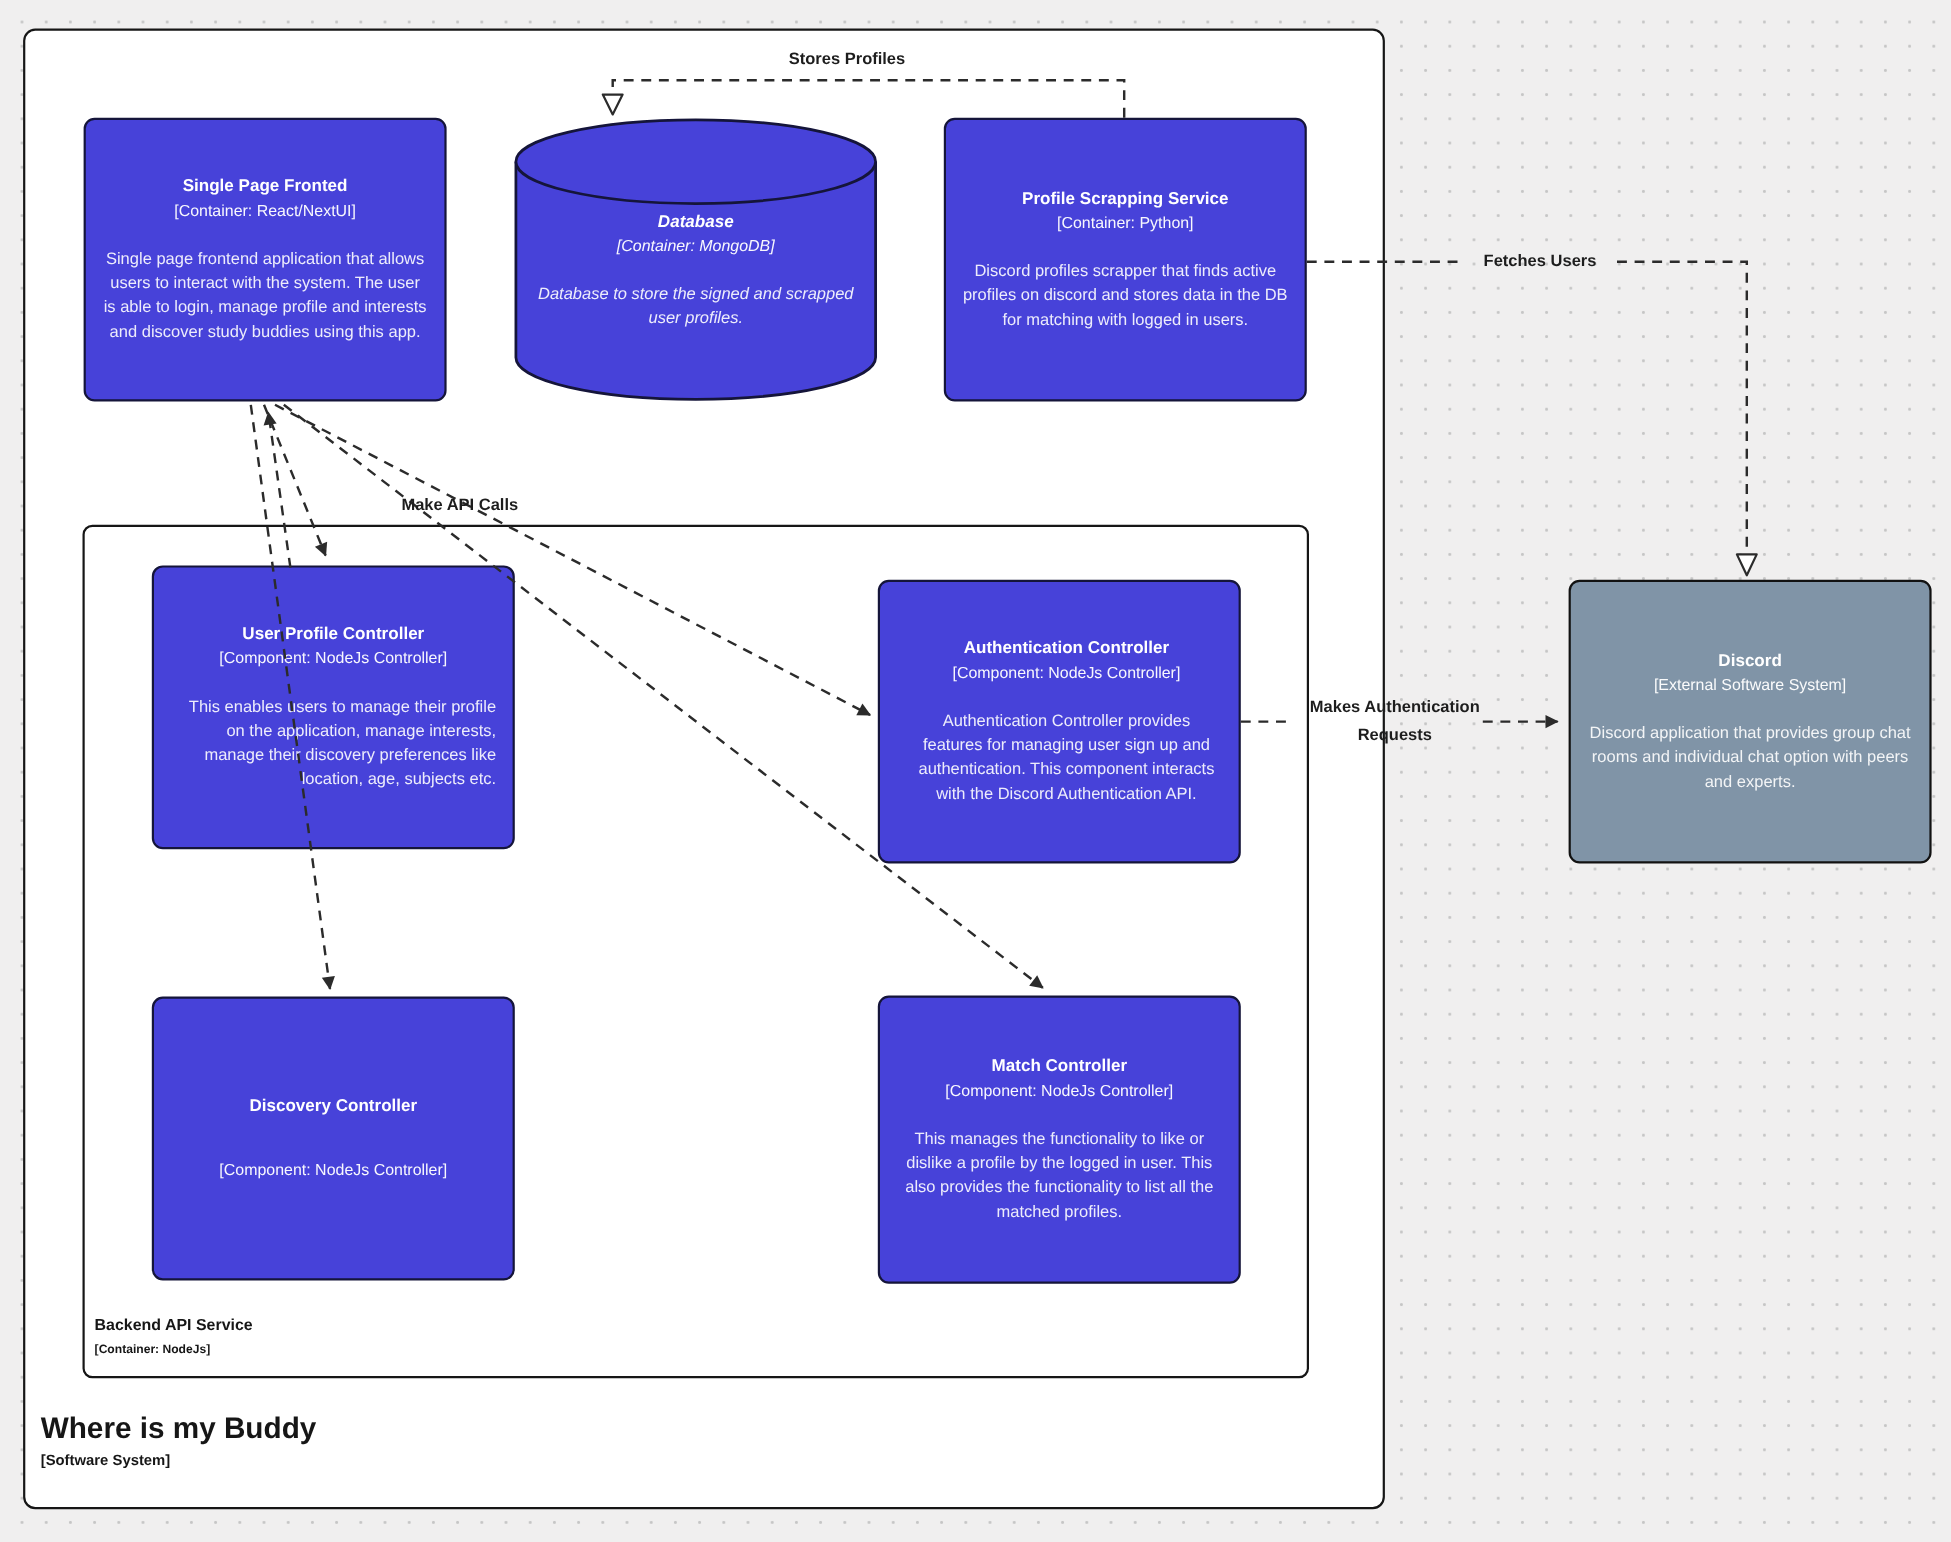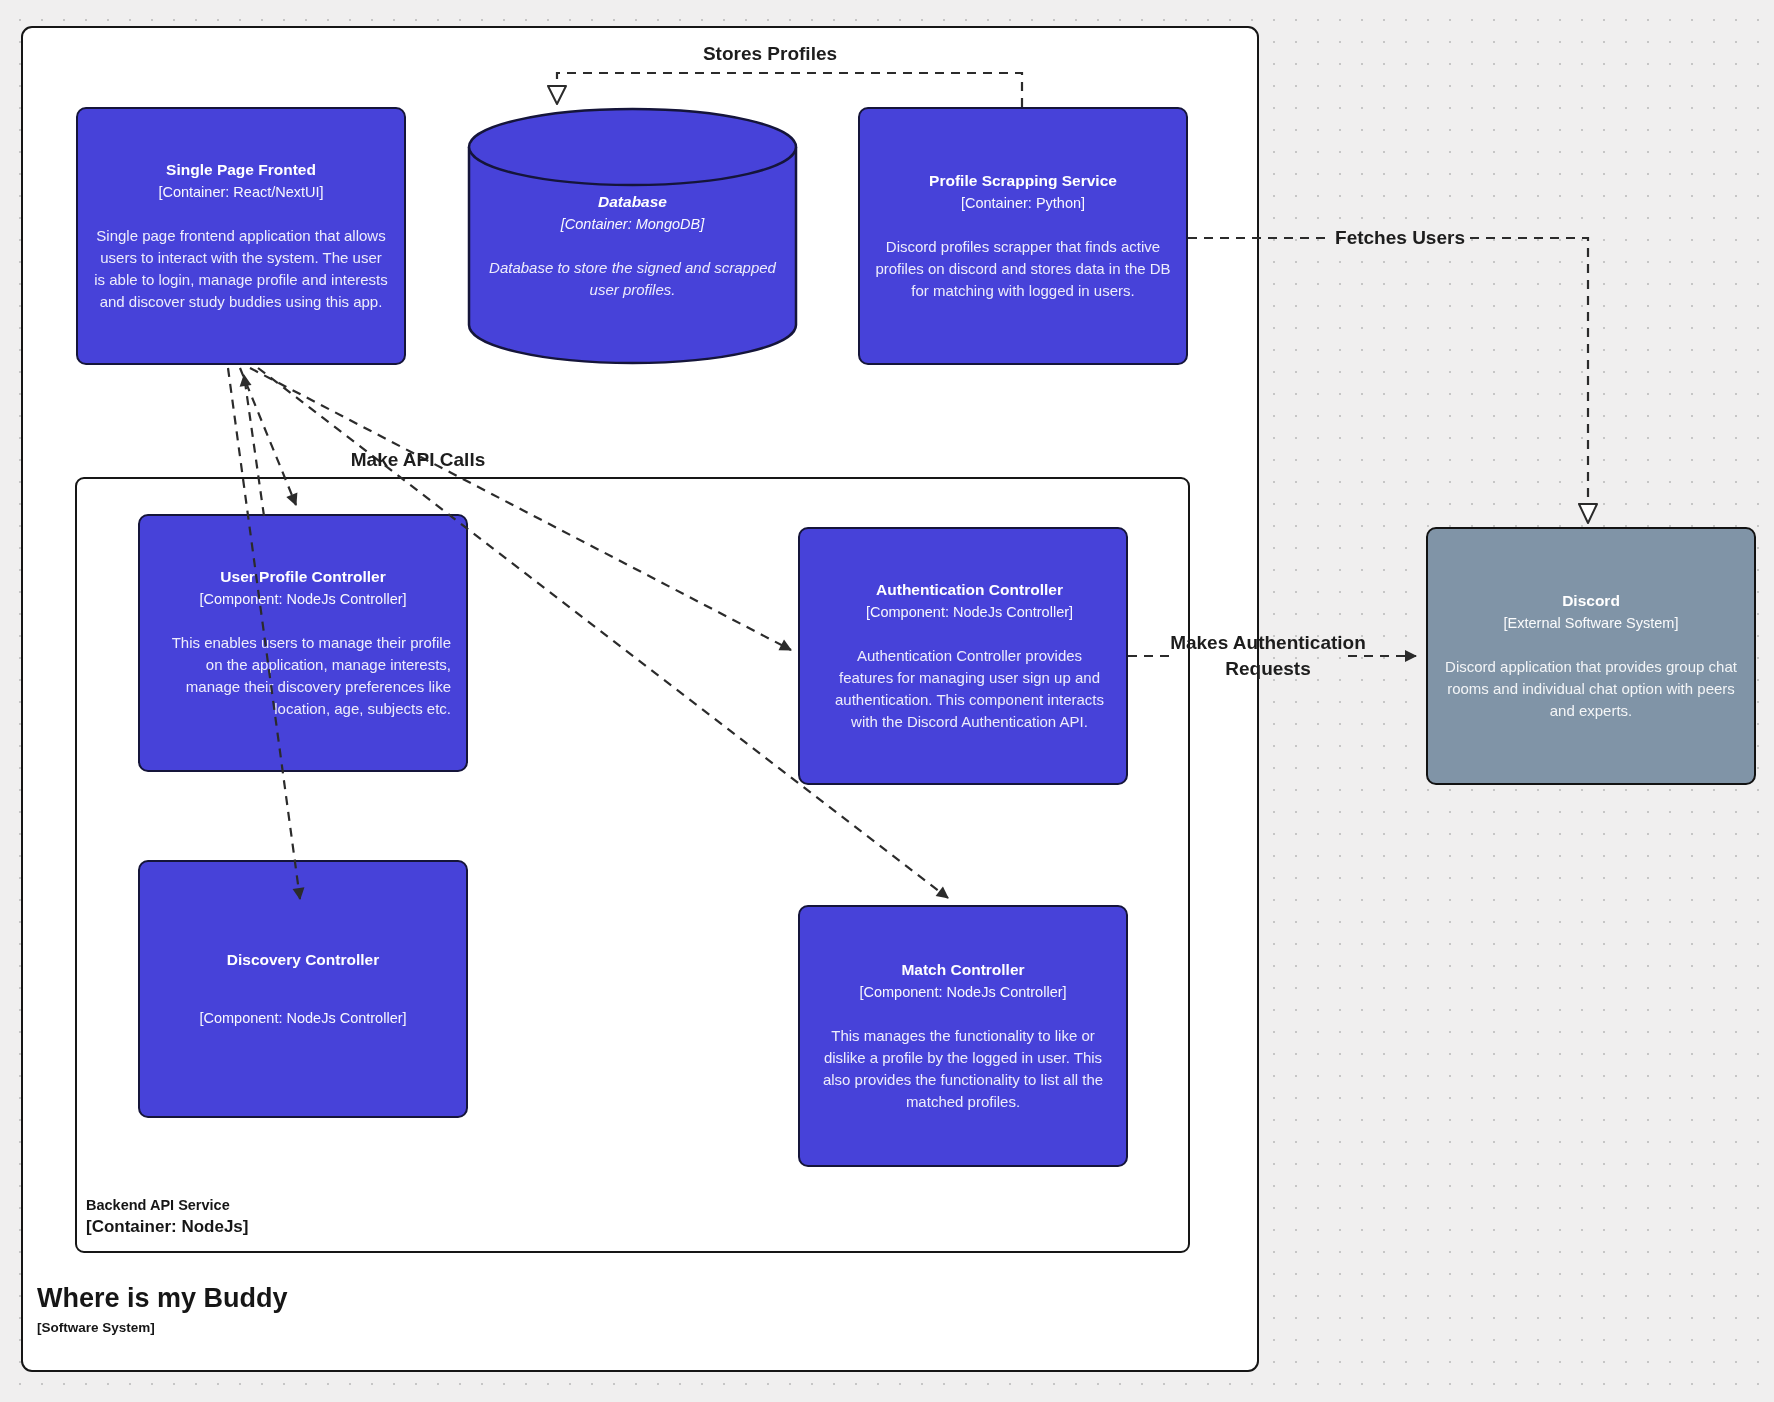--- a/index.html
+++ b/index.html
@@ -28,27 +28,27 @@
   .cyl-text{
     position:absolute;left:0;top:0;right:0;bottom:0;box-sizing:border-box;
     padding:84px 16px 0;display:flex;flex-direction:column;align-items:center;justify-content:flex-start;
     text-align:center;
   }
   svg.edges{position:absolute;left:0;top:0;z-index:5;pointer-events:none;}
   .edge{fill:none;stroke:#2b2b2b;stroke-width:2.2;stroke-dasharray:9 7;}
   .open-head{fill:#ffffff;stroke:#2b2b2b;stroke-width:2;stroke-linejoin:round;}
   .edge-label{
     position:absolute;z-index:6;transform:translate(-50%,-50%);
-    font-weight:bold;font-size:19px;line-height:20px;color:#1d1d1d;
+    font-weight:bold;font-size:15px;line-height:20px;color:#1d1d1d;
     text-align:center;white-space:nowrap;
   }
   .edge-label.wrap{white-space:normal;width:204px;line-height:26px;}
   .backend-label{position:absolute;left:86px;top:1194px;z-index:4;color:#161616;}
   .backend-label .t1{font-weight:bold;font-size:14.5px;line-height:22px;}
-  .backend-label .t2{font-weight:bold;font-size:17px;line-height:22px;}
+  .backend-label .t2{font-weight:bold;font-size:11px;line-height:22px;}
   .system-label{position:absolute;left:37px;top:1282px;z-index:4;color:#161616;}
   .system-label .t1{font-weight:bold;font-size:27px;line-height:32px;}
   .system-label .t2{font-weight:bold;font-size:13.5px;line-height:18px;margin-top:5px;}
 </style>
 </head>
 <body>
 
 <div class="page">
 
   <div class="boundary outer"></div>
@@ -84,21 +84,21 @@
     <div class="node-subtitle">[Component: NodeJs Controller]</div>
     <div class="node-desc">This enables users to manage their profile on the application, manage interests, manage their discovery preferences like location, age, subjects etc.</div>
   </div>
 
   <div class="node" style="left:798px;top:527px;padding-left:28px;">
     <div class="node-title">Authentication Controller</div>
     <div class="node-subtitle">[Component: NodeJs Controller]</div>
     <div class="node-desc">Authentication Controller provides features for managing user sign up and authentication. This component interacts with the Discord Authentication API.</div>
   </div>
 
-  <div class="node" style="left:138px;top:860px;gap:36px;">
+  <div class="node" style="left:138px;top:906px;gap:36px;">
     <div class="node-title">Discovery Controller</div>
     <div class="node-subtitle">[Component: NodeJs Controller]</div>
   </div>
 
   <div class="node" style="left:798px;top:905px;height:262px;">
     <div class="node-title">Match Controller</div>
     <div class="node-subtitle">[Component: NodeJs Controller]</div>
     <div class="node-desc">This manages the functionality to like or dislike a profile by the logged in user. This also provides the functionality to list all the matched profiles.</div>
   </div>
 

